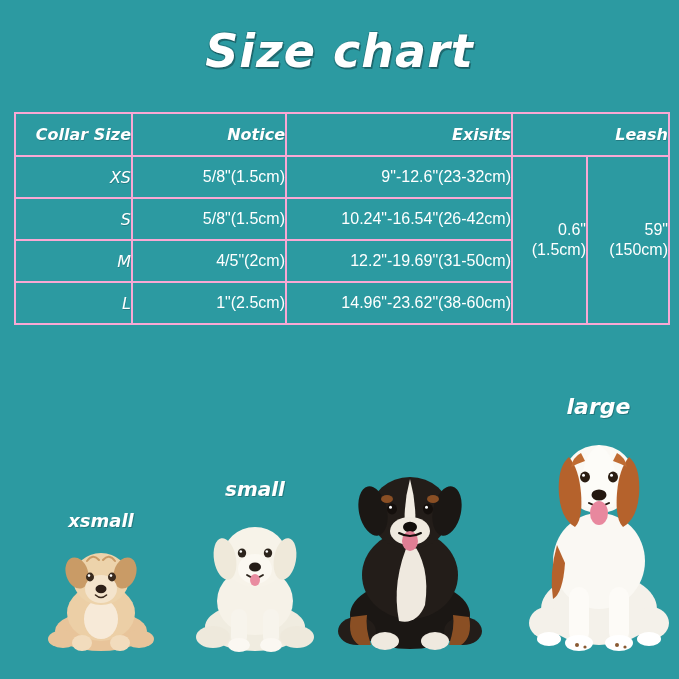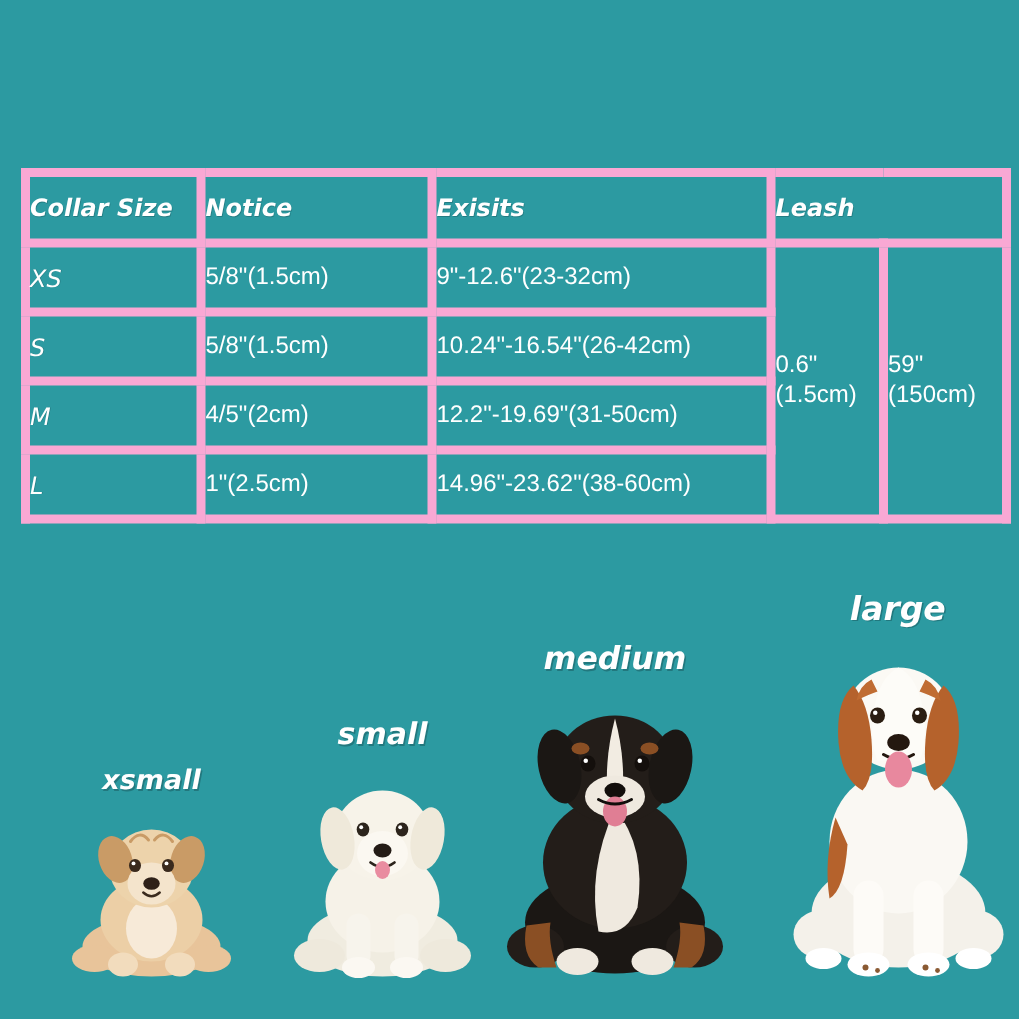--- a/index.html
+++ b/index.html
@@ -28,22 +28,22 @@
   .table-wrap{
     position:absolute;left:14px;top:112px;width:654px;height:201px;
   }
   table.size-table{
     width:654px;height:201px;
     border-collapse:collapse;
     table-layout:fixed;
   }
   table.size-table th,
   table.size-table td{
-    border:6px solid #f9a8d4;
-    text-align:left;
+    border:2px solid #f9a8d4;
+    text-align:right;
     vertical-align:middle;
     color:#ffffff;
     padding:0;
   }
   table.size-table th{
     font-family:"DejaVu Sans", sans-serif;
     font-size:16px;font-weight:700;font-style:italic;
     height:41px;
     text-shadow:0.5px 0.5px 0 rgba(20,70,74,.35);
   }
@@ -98,20 +98,21 @@
   #slot-medium{left:320px;width:180px;}
   #slot-medium .dog-label{font-size:21px;}
   #slot-large{left:516px;width:165px;}
   #slot-large .dog-label{font-size:22px;}
 </style>
 </head>
 <body>
 
 <div id="page">
 
+  <div class="title">Size chart</div>
 
   <div class="table-wrap">
     <table class="size-table">
       <colgroup>
         <col class="col-collar">
           <col class="col-width">
           <col class="col-length">
         <col class="col-leash-a">
           <col class="col-leash-b">
       </colgroup>
@@ -207,21 +208,20 @@
           <ellipse cx="53.8" cy="46.5" rx="1.3" ry="1.3" fill="#ffffff"></ellipse>
           <ellipse cx="79.8" cy="46.5" rx="1.3" ry="1.3" fill="#ffffff"></ellipse>
           <ellipse cx="68" cy="62" rx="6" ry="4.6" fill="#241c16"></ellipse>
           <path d="M60 70 Q68 76 76 70" stroke="#2c241c" stroke-width="1.8" fill="none" stroke-linecap="round"></path>
           <ellipse cx="68" cy="75" rx="5" ry="6" fill="#e98ca0"></ellipse>
         </g>
       </svg>
     </div>
 
     <div class="dog-slot" id="slot-medium">
-      <div class="dog-label">medium</div>
       <svg class="dog-art" width="170" height="200" viewBox="0 0 170 200">
         <g>
           <ellipse cx="85" cy="160" rx="60" ry="34" fill="#1b1714"></ellipse>
           <ellipse cx="85" cy="120" rx="48" ry="44" fill="#231d19"></ellipse>
           <path d="M85 84 Q106 110 100 150 Q92 170 74 166 Q66 126 85 84 Z" fill="#efe9df"></path>
           <ellipse cx="32" cy="176" rx="19" ry="14" fill="#231d19"></ellipse>
           <ellipse cx="138" cy="176" rx="19" ry="14" fill="#231d19"></ellipse>
           <path d="M26 162 Q22 182 34 190 L46 190 Q40 172 42 160 Z" fill="#8a4f24"></path>
           <path d="M144 162 Q148 182 136 190 L124 190 Q130 172 128 160 Z" fill="#8a4f24"></path>
           <ellipse cx="60" cy="186" rx="14" ry="9" fill="#efe9df"></ellipse>

